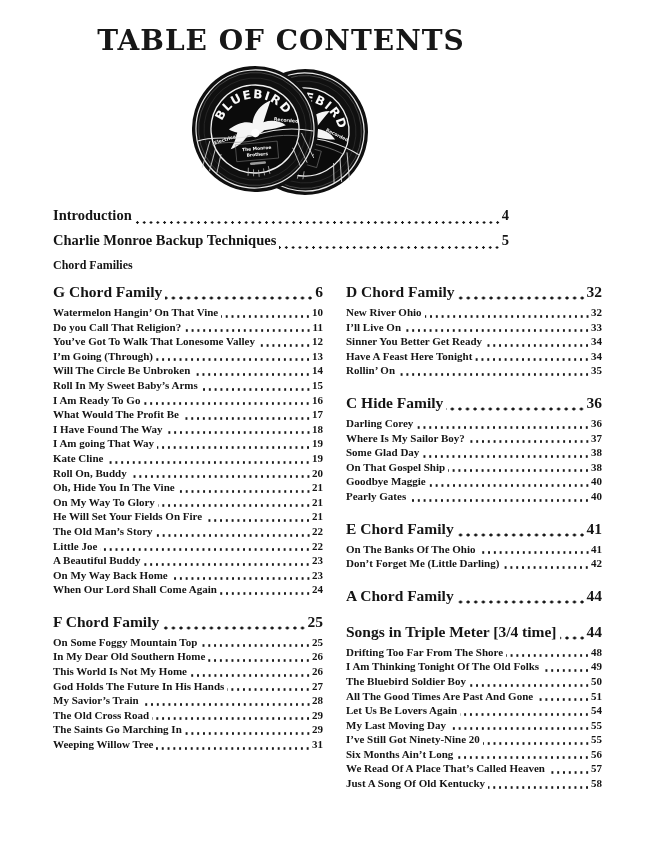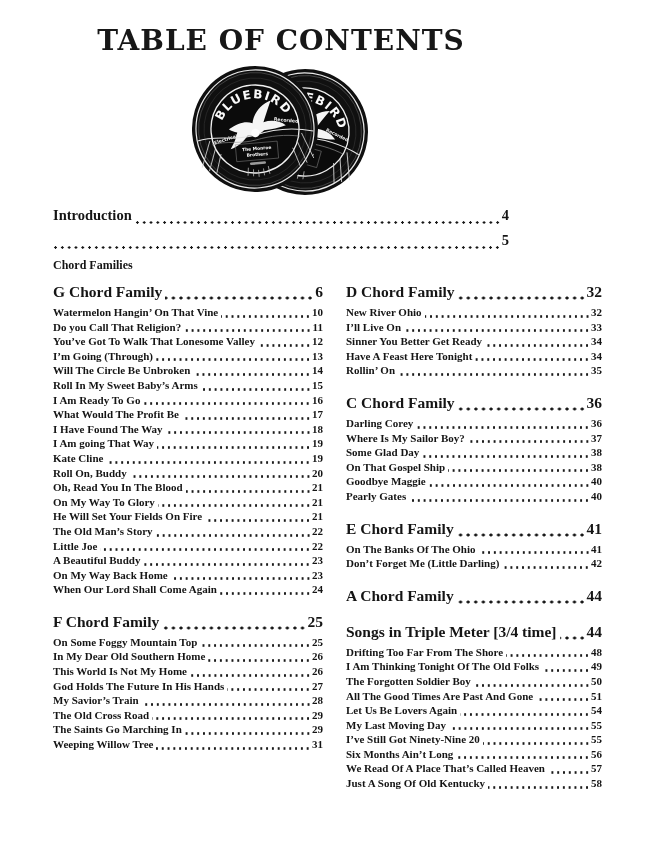--- a/index.html
+++ b/index.html
@@ -100,20 +100,21 @@
     </svg>
   </div>
 
   <div>
     <div class="row toprow">
       <span class="t">Introduction</span>
       <span class="dots"></span>
       <span class="pg">4</span>
     </div>
     <div class="row toprow">
+      <span class="t">Charlie Monroe Backup Techniques</span>
       <span class="dots"></span>
       <span class="pg">5</span>
     </div>
     <div class="group-heading">Chord Families</div>
   </div>
 
   <div class="cols">
 
     <div class="col-left">
       <div class="sec">
@@ -177,21 +178,21 @@
             <span class="t">Kate Cline</span>
             <span class="dots"></span>
             <span class="pg">19</span>
           </div>
             <div class="row song">
             <span class="t">Roll On, Buddy</span>
             <span class="dots"></span>
             <span class="pg">20</span>
           </div>
             <div class="row song">
-            <span class="t">Oh, Read You In The Blood</span>
+            <span class="t">Oh, Hide You In The Vine</span>
             <span class="dots"></span>
             <span class="pg">21</span>
           </div>
             <div class="row song">
             <span class="t">On My Way To Glory</span>
             <span class="dots"></span>
             <span class="pg">21</span>
           </div>
             <div class="row song">
             <span class="t">He Will Set Your Fields On Fire</span>
@@ -308,21 +309,21 @@
             <div class="row song">
             <span class="t">Rollin’ On</span>
             <span class="dots"></span>
             <span class="pg">35</span>
           </div>
           </div>
       </div>
 
       <div class="sec spaced">
         <div class="row head">
-          <span class="t">C Chord Family</span>
+          <span class="t">C Hide Family</span>
           <span class="dots"></span>
           <span class="pg">36</span>
         </div>
         <div>
             <div class="row song">
             <span class="t">Darling Corey</span>
             <span class="dots"></span>
             <span class="pg">36</span>
           </div>
             <div class="row song">
@@ -393,21 +394,21 @@
             <span class="t">Drifting Too Far From The Shore</span>
             <span class="dots"></span>
             <span class="pg">48</span>
           </div>
             <div class="row song">
             <span class="t">I Am Thinking Tonight Of The Old Folks</span>
             <span class="dots"></span>
             <span class="pg">49</span>
           </div>
             <div class="row song">
-            <span class="t">The Forgotten Soldier Boy</span>
+            <span class="t">The Bluebird Soldier Boy</span>
             <span class="dots"></span>
             <span class="pg">50</span>
           </div>
             <div class="row song">
             <span class="t">All The Good Times Are Past And Gone</span>
             <span class="dots"></span>
             <span class="pg">51</span>
           </div>
             <div class="row song">
             <span class="t">Let Us Be Lovers Again</span>

